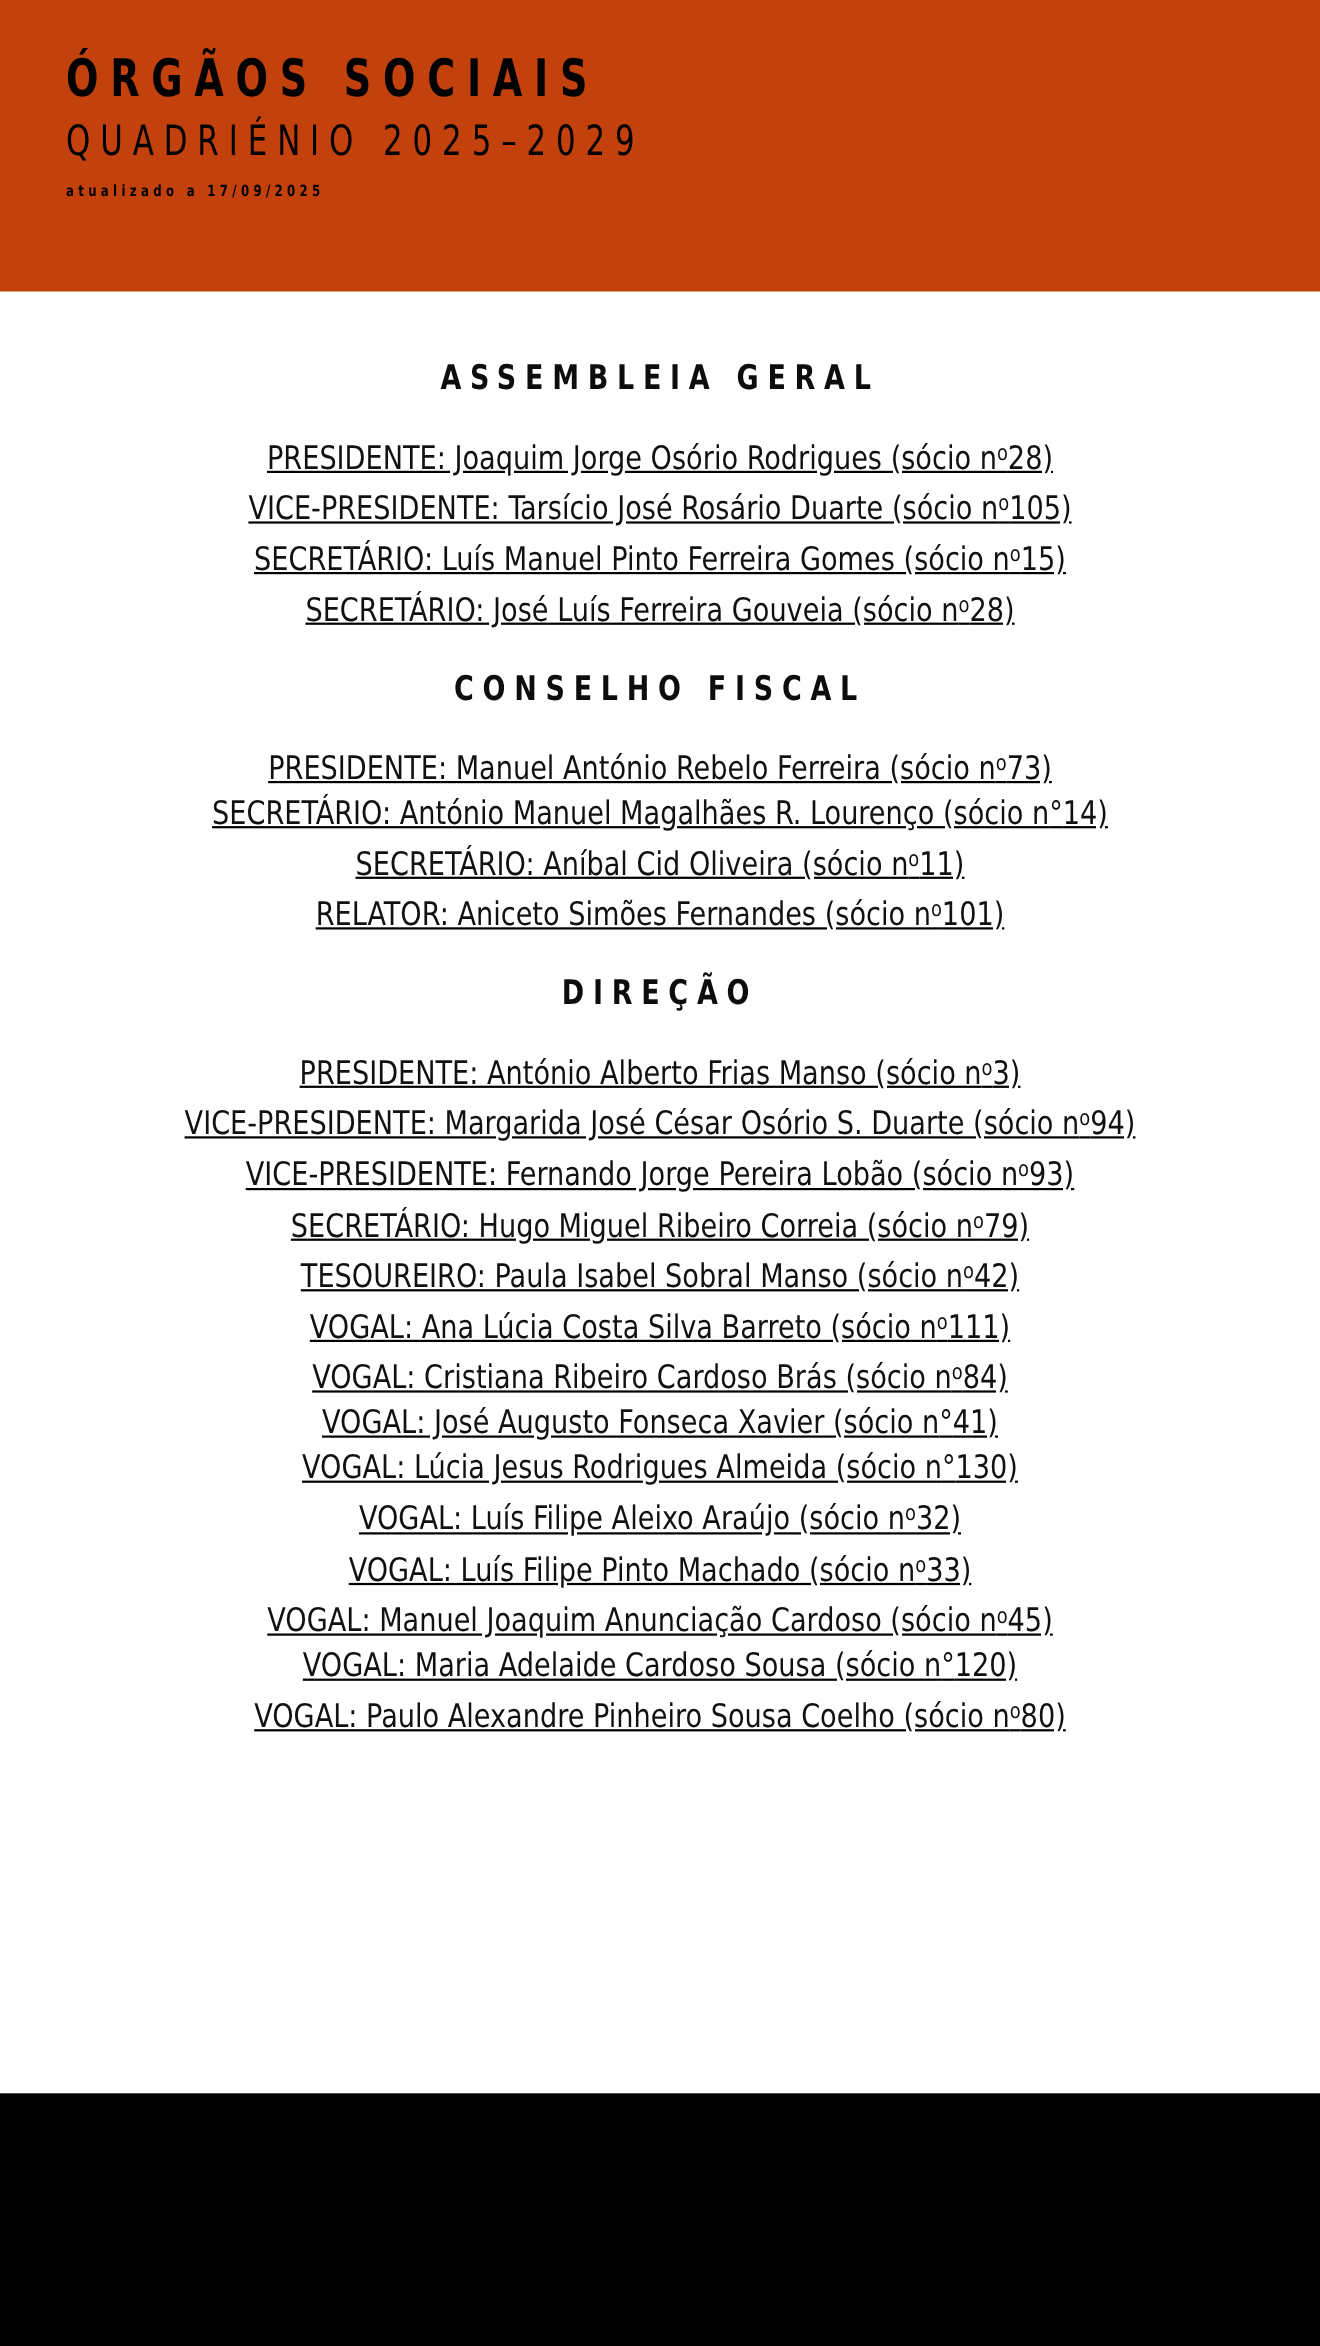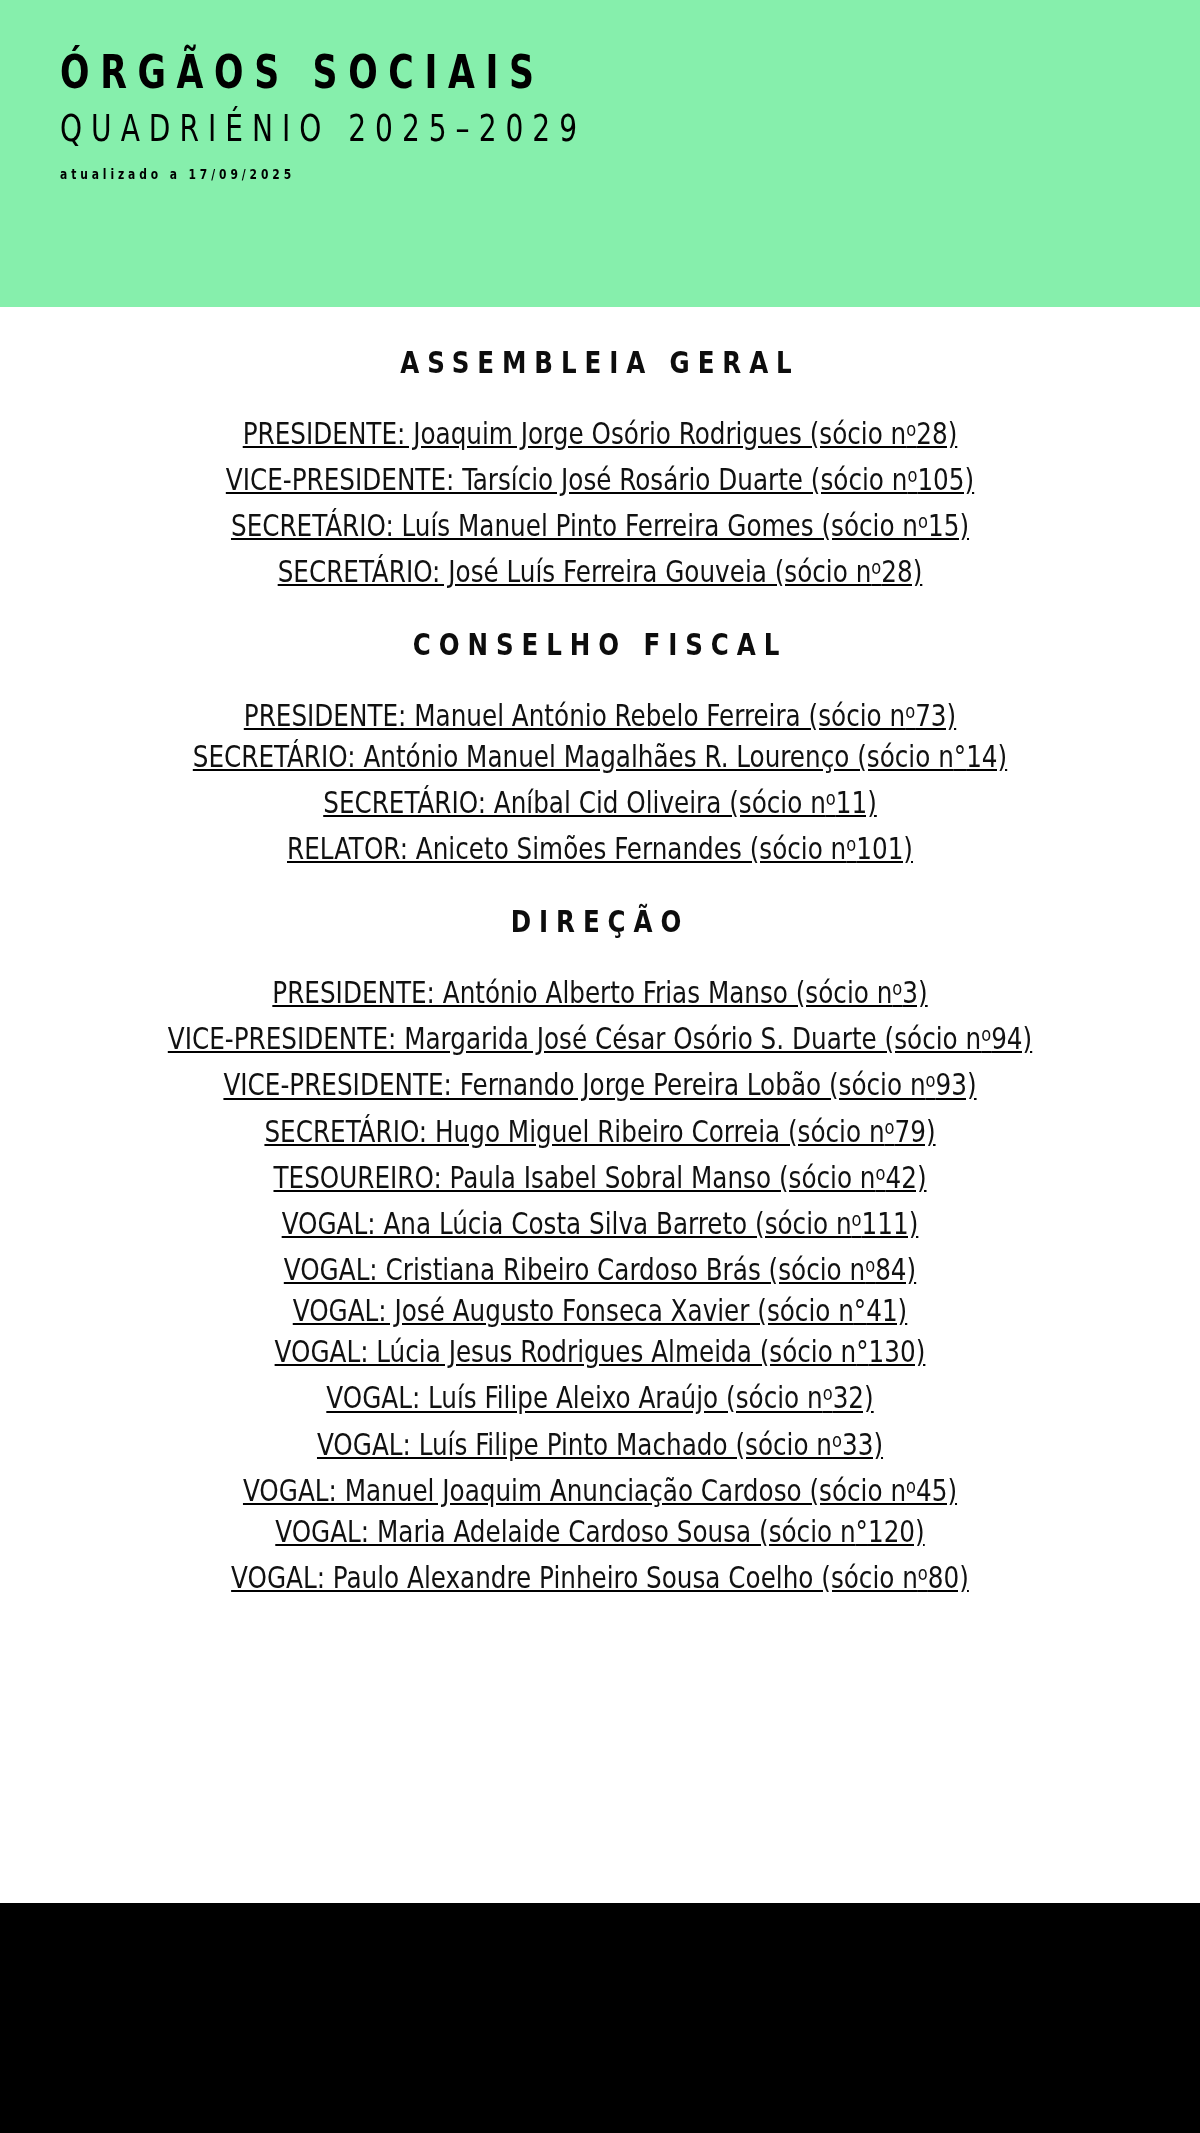--- a/index.html
+++ b/index.html
@@ -13,22 +13,22 @@
     width:1200px;
     min-height:2133px;
     position:relative;
     background:#ffffff;
     display:flex;
     flex-direction:column;
   }
 
   
   .banner{
-    background:#86efac;
-    height:307px;
+    background:#c2410c;
+    height:265px;
     box-sizing:border-box;
     padding:48px 0 0 60px;
     flex:0 0 auto;
   }
   .banner-title{
     color:#000000;
     font-family:"DejaVu Sans Condensed","Liberation Sans Narrow","Liberation Sans",sans-serif;
     font-weight:700;
     font-size:47px;
     line-height:1.0;
@@ -63,20 +63,21 @@
     margin:0;
   }
 
   
   .content{
     flex:1 1 auto;
     background:#ffffff;
     padding:34px 40px 0 40px;
     box-sizing:border-box;
     text-align:center;
+    margin-top:24px;
   }
   .section{ margin:0 0 6px 0; }
 
   .section-heading{
     color:#0d0d0d;
     font-family:"DejaVu Sans Condensed","Liberation Sans Narrow","Liberation Sans",sans-serif;
     font-weight:700;
     font-size:31px;
     letter-spacing:9px;
     transform:scaleX(.88);

